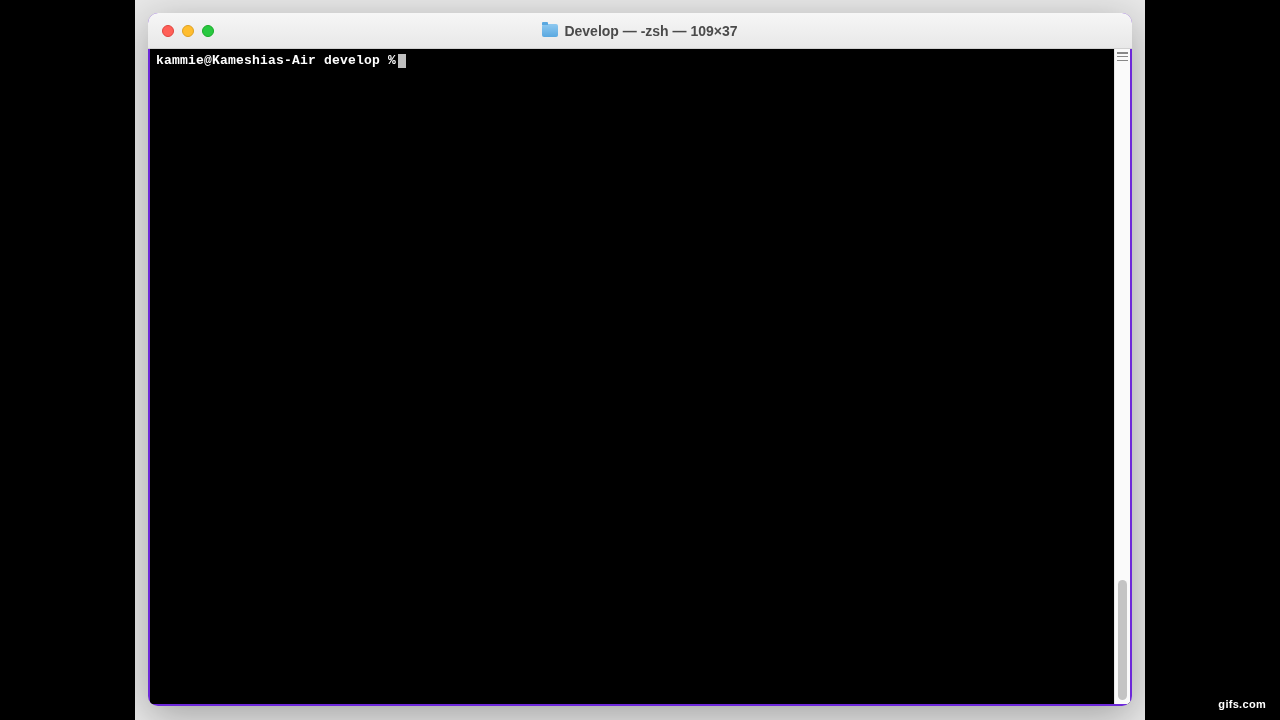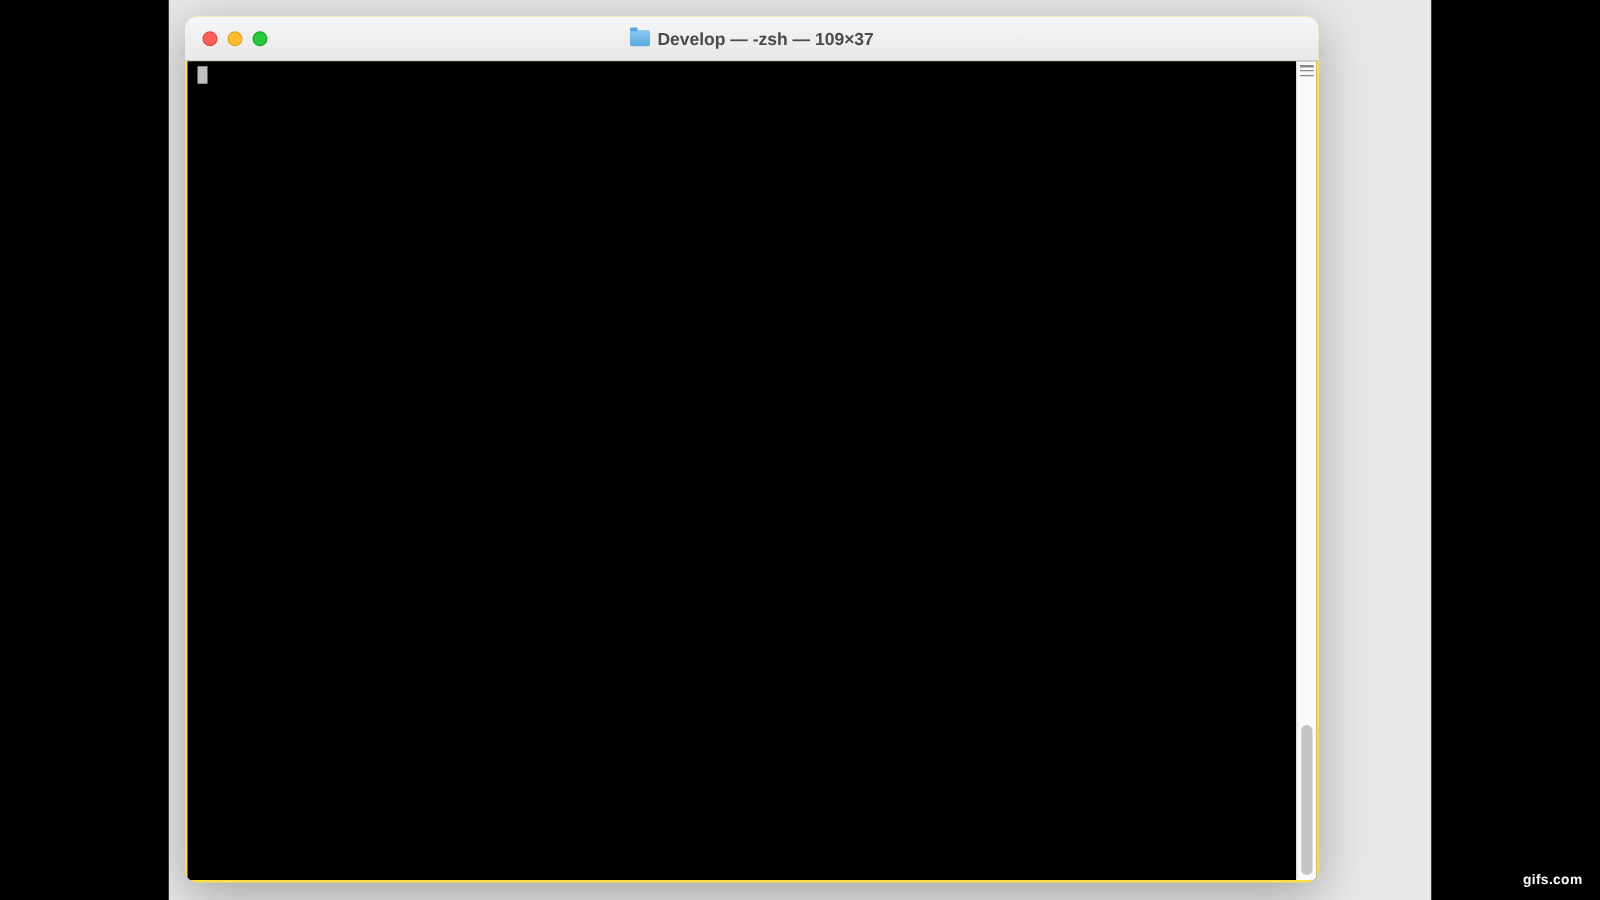--- a/index.html
+++ b/index.html
@@ -23,23 +23,23 @@
       left: 135px;
       width: 1010px;
       height: 720px;
       background: #e8e8e8;
     }
     
     .window {
       position: absolute;
       top: 13px;
       left: 148px;
-      width: 907px;
+      width: 984px;
       height: 693px;
-      background: #fde047;
+      background: #6d28d9;
       border-radius: 10px;
       box-shadow: 0 10px 40px rgba(0,0,0,0.3);
       overflow: hidden;
       display: flex;
       flex-direction: column;
     }
     
     .titlebar {
       height: 36px;
       background: linear-gradient(#f6f6f6, #e8e8e8);
@@ -190,20 +190,21 @@
     </div>
     <div class="title-wrap">
       <span class="folder-icon"></span>
       <span class="title-text">Develop — -zsh — 109×37</span>
     </div>
   </div>
 
   <div class="terminal-body">
     <div class="terminal-content">
       <div class="prompt-line">
+        <span>kammie@Kameshias-Air develop %</span>
         <span class="cursor-block"></span>
       </div>
     </div>
     <div class="scrollbar-track">
       <div class="scrollbar-top-icon">
         <div class="line"></div>
         <div class="line"></div>
         <div class="line"></div>
       </div>
       <div class="scrollbar-thumb"></div>

